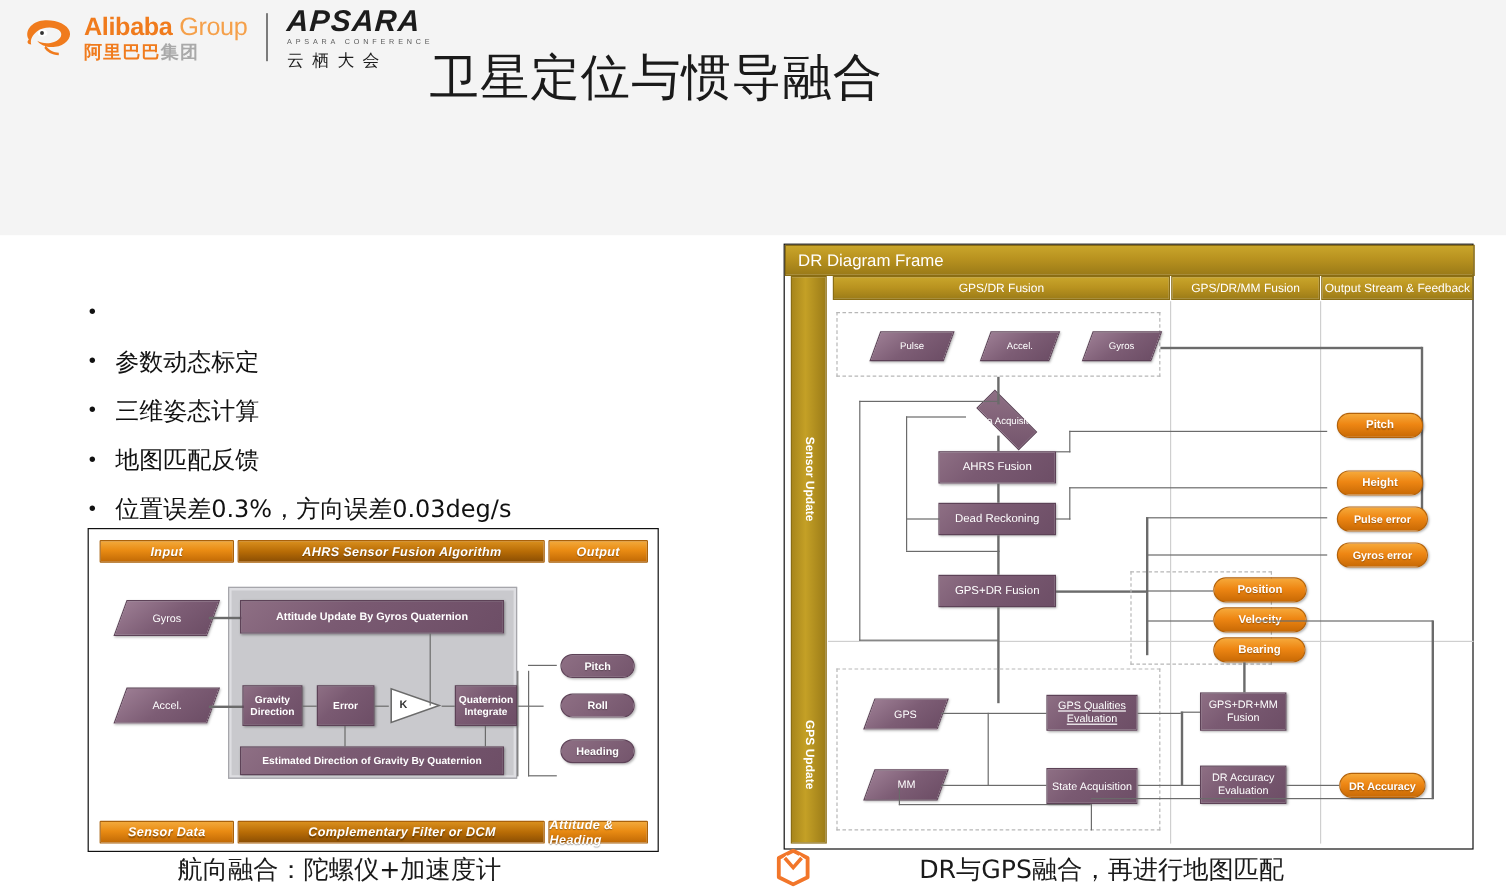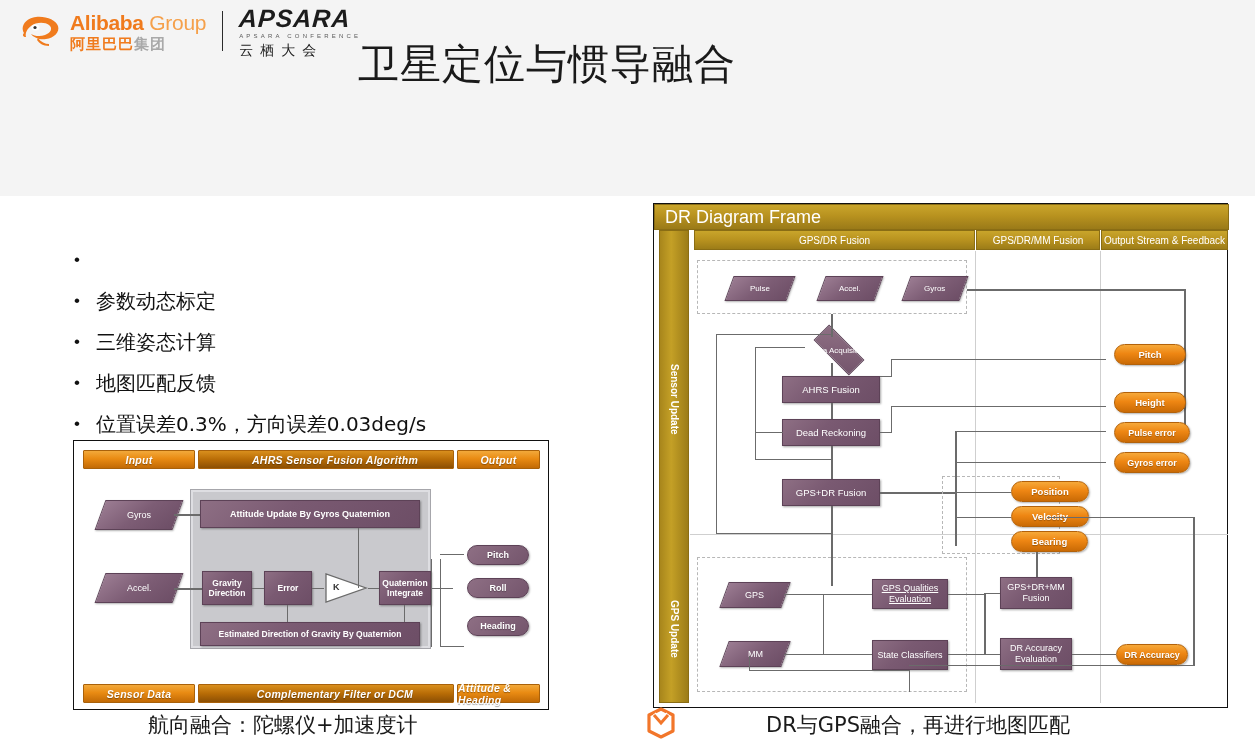--- a/index.html
+++ b/index.html
@@ -72,21 +72,21 @@
     text-shadow:0 1px 1px rgba(0,0,0,.3); }
   .pill.purple { background:linear-gradient(135deg,#8e6f84 0%,#74556c 100%); border-color:#5d4257; }
   .inner-panel { position:absolute; background:#c9c9cd; border:1px solid #a6a6ab;
     box-shadow:inset 0 0 0 2px #dedee2; }
   .line { position:absolute; background:#6b6b6b; }
 
   
   #right-diagram { left:653px; top:203px; width:575px; height:505px; }
   .gold-frame-top { position:absolute; left:0; top:0; width:575px; height:26px;
     background:linear-gradient(180deg,#c9a52b 0%,#b8921f 45%,#9a7a18 100%);
-    border:1px solid #8a6d14; color:#fff; font-size:18px;
+    border:1px solid #8a6d14; color:#fff; font-size:14px;
     display:flex; align-items:center; padding-left:10px; }
   .gold-frame-left { position:absolute; left:5px; top:26px; width:30px; height:473px;
     background:linear-gradient(90deg,#a8861c 0%,#c4a026 40%,#9c7c18 100%);
     border:1px solid #8a6d14; }
   .gold-sub { position:absolute; height:20px;
     background:linear-gradient(180deg,#c9a52b 0%,#b8921f 50%,#9c7c18 100%);
     border:1px solid #8a6d14; color:#fff; font-size:10px;
     display:flex; align-items:center; justify-content:center; }
   .vert-label { position:absolute; color:#fff; font-size:10px; font-weight:bold;
     writing-mode:vertical-rl; text-orientation:mixed;
@@ -342,21 +342,21 @@
     <span>GPS</span>
   </div>
   <div class="para" style="left:70px;top:437px;width:62px;height:26px;font-size:9px;">
     <span>MM</span>
   </div>
 
   <div class="purple-box" style="left:218px;top:375px;width:76px;height:30px;font-size:9px;line-height:11px;font-weight:normal;text-decoration:underline;">
     <span>GPS Qualities Evaluation</span>
   </div>
   <div class="purple-box" style="left:218px;top:436px;width:76px;height:30px;font-size:9px;font-weight:normal;">
-    <span>State Classifiers</span>
+    <span>State Acquisition</span>
   </div>
   <div class="purple-box" style="left:346px;top:373px;width:72px;height:32px;font-size:9px;line-height:11px;font-weight:normal;">
     <span>GPS+DR+MM Fusion</span>
   </div>
   <div class="purple-box" style="left:346px;top:434px;width:72px;height:32px;font-size:9px;line-height:11px;font-weight:normal;">
     <span>DR Accuracy Evaluation</span>
   </div>
   <div class="pill" style="left:462px;top:440px;width:72px;height:21px;font-size:9px;">
     <span>DR Accuracy</span>
   </div>

